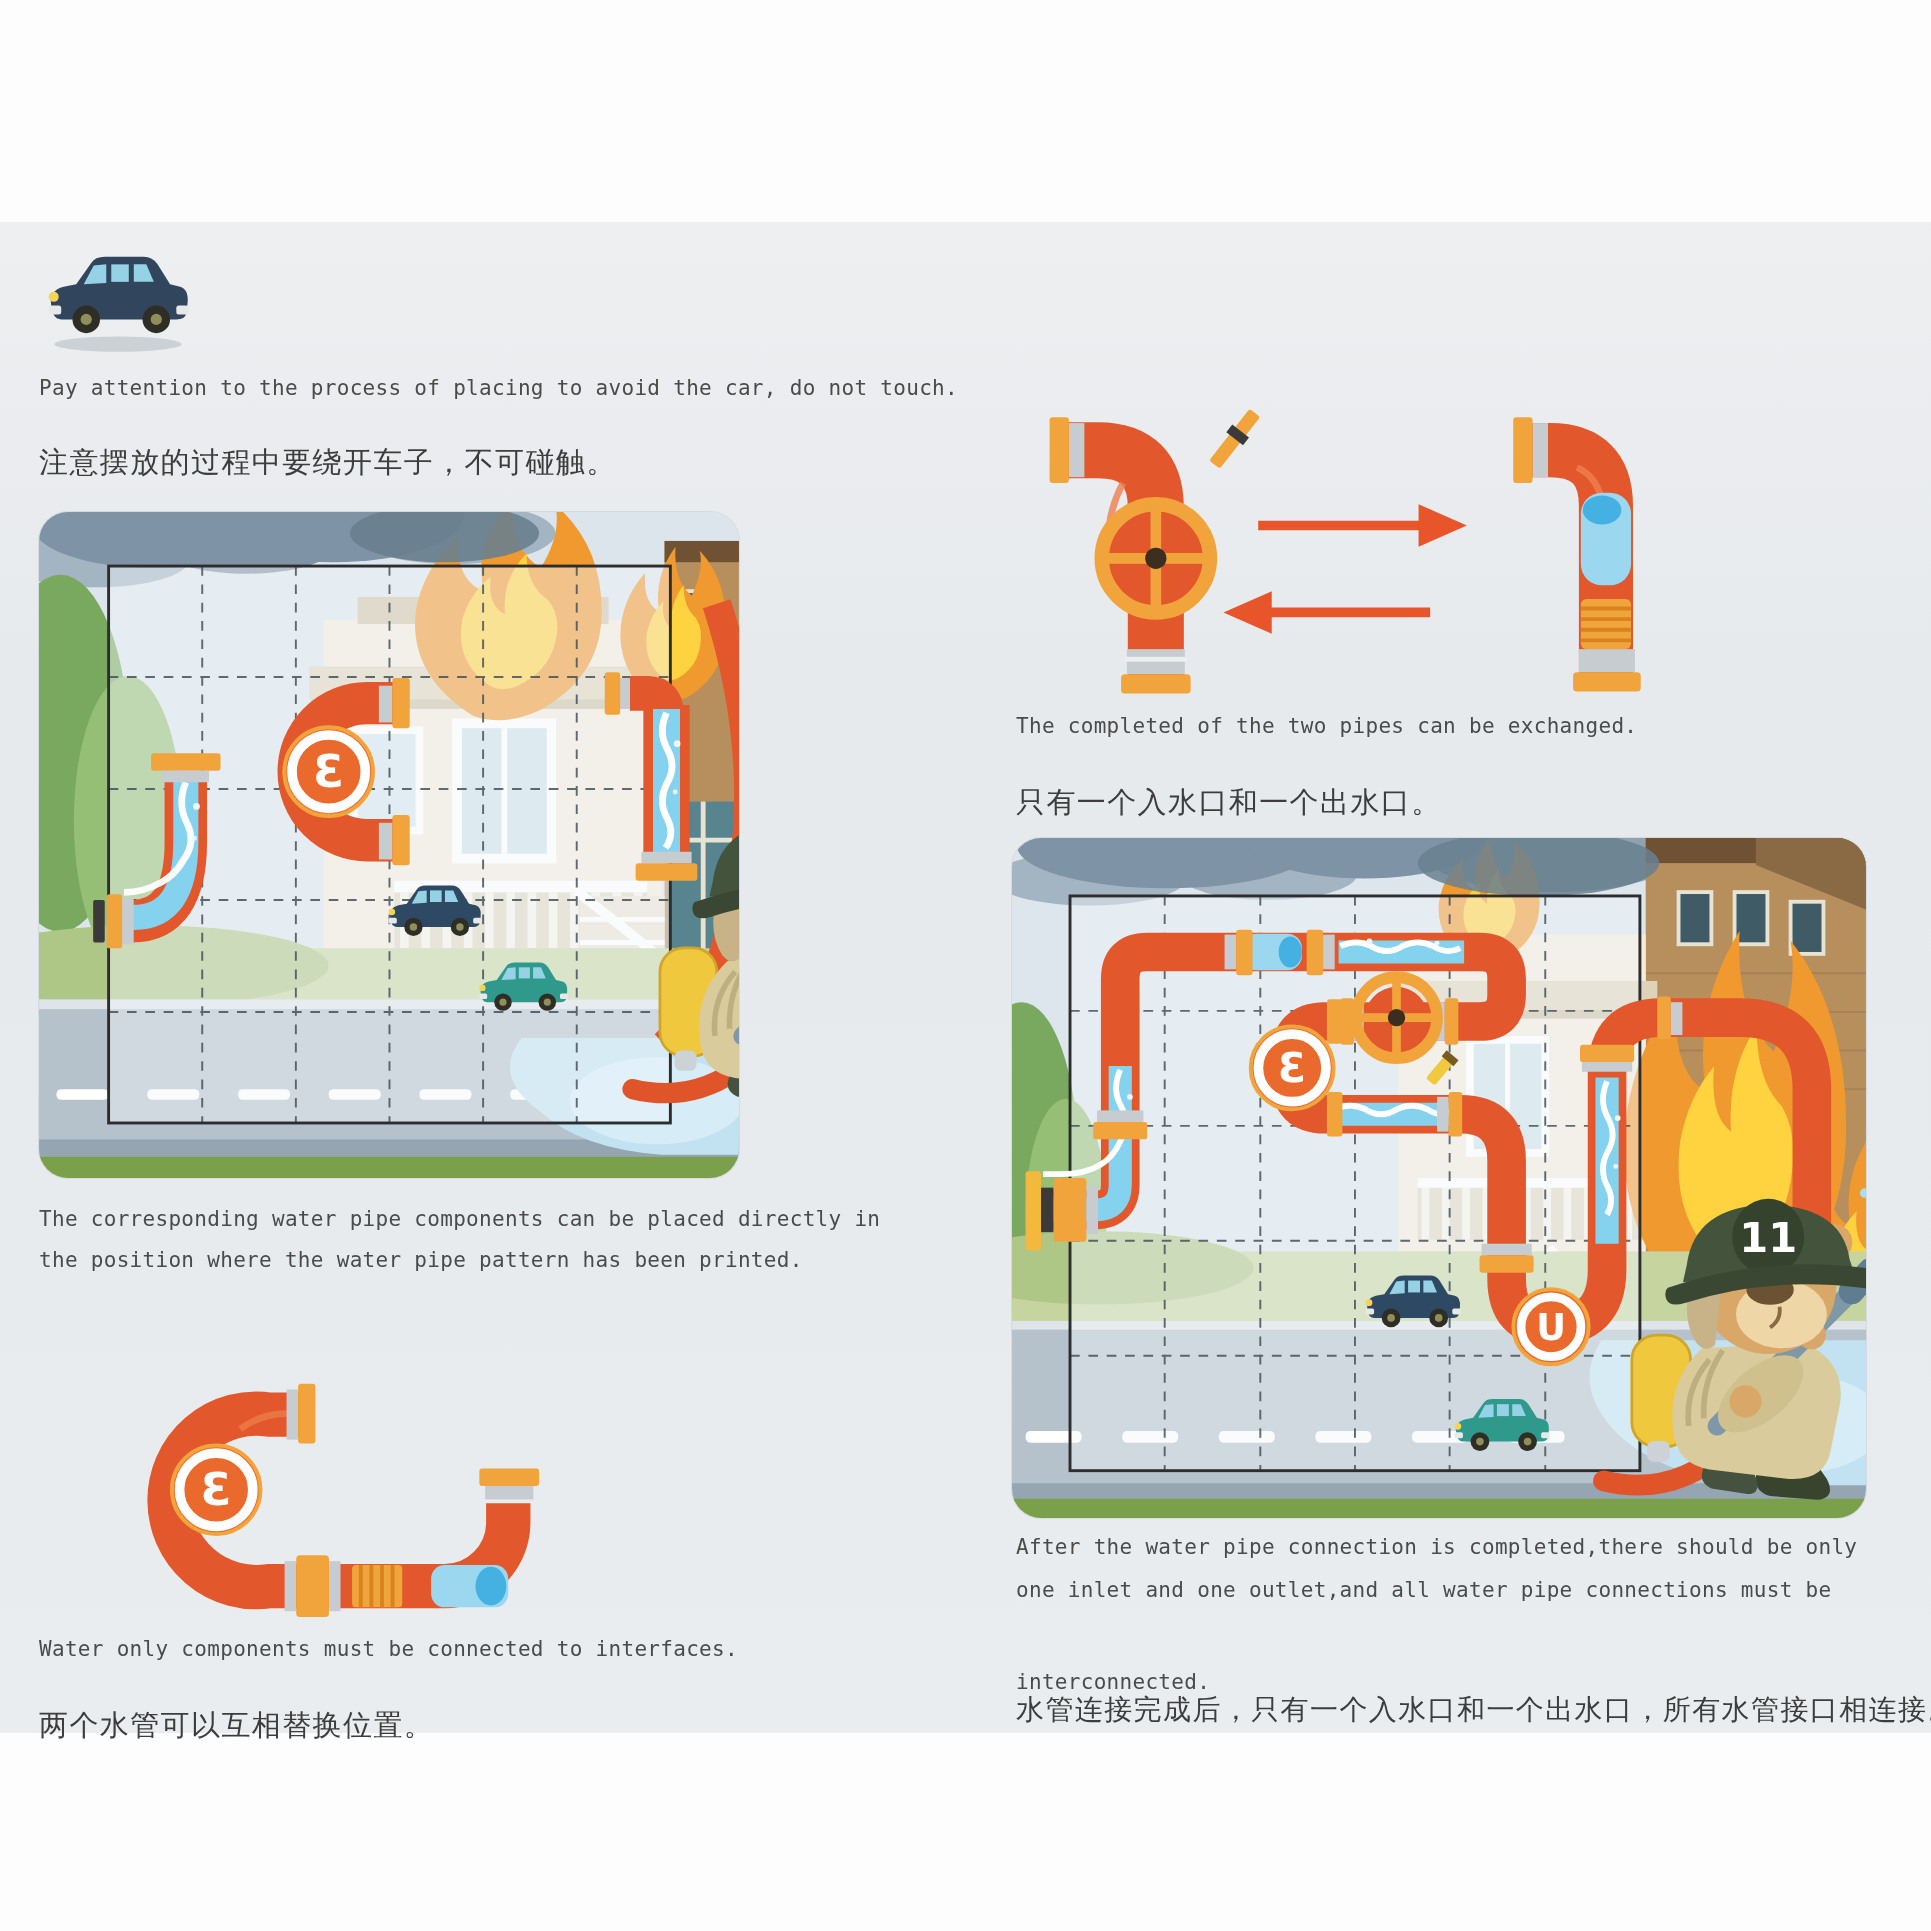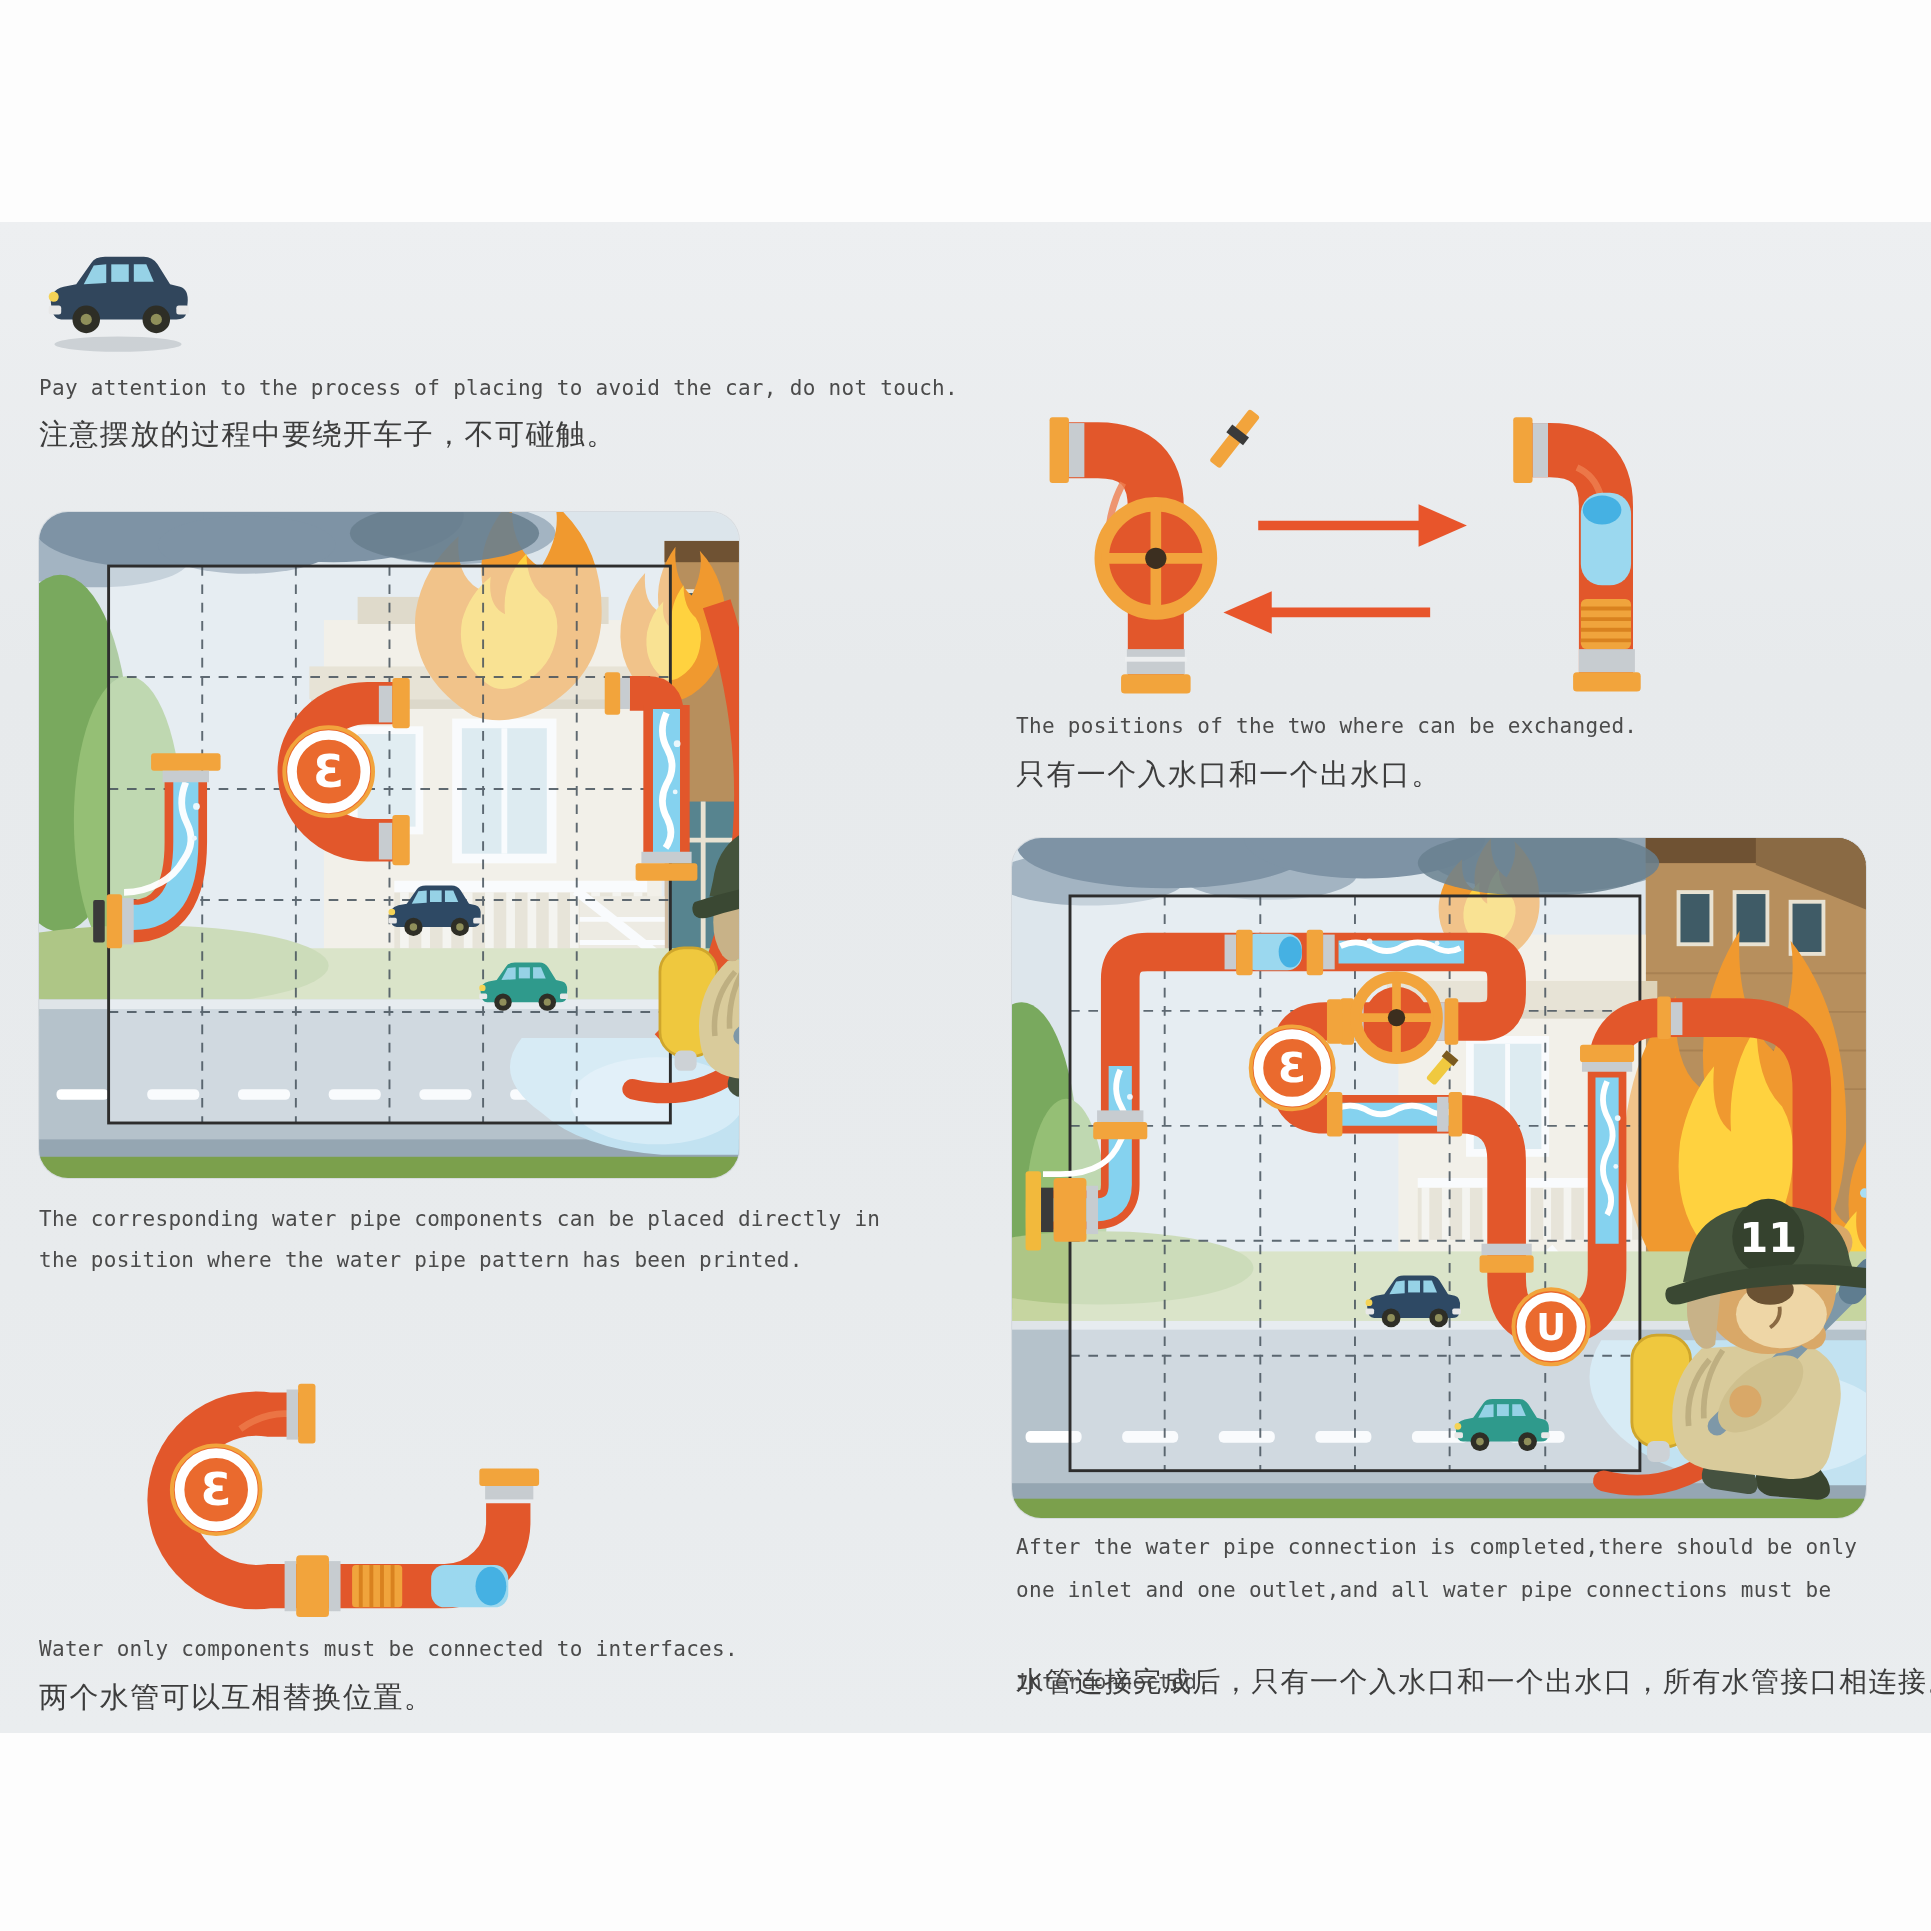--- a/index.html
+++ b/index.html
@@ -3,21 +3,21 @@
 <meta charset="utf-8">
 <style>
   html,body{margin:0;padding:0;background:#fff;}
   .page{position:relative;width:1931px;height:1931px;background:#fdfdfd;overflow:hidden;}
   .band{position:absolute;left:0;top:222px;width:1931px;height:1511px;
         background:linear-gradient(180deg,#edeff1 0%,#e7eaec 30%,#e8ebed 70%,#eaedef 100%);}
   .abs{position:absolute;}
   .en{font-family:"DejaVu Sans Mono","Liberation Mono",monospace;font-size:21px;color:#4b4b4b;
       letter-spacing:0.3px;white-space:pre;line-height:1.0;}
   .cn{font-family:"DejaVu Sans","Liberation Sans",sans-serif;font-size:29px;color:#3d3d3d;
-      letter-spacing:1.4px;white-space:pre;}
+      letter-spacing:1.4px;white-space:pre;margin-top:28px;}
   .board{position:absolute;border-radius:29px;overflow:hidden;box-shadow:0 0 0 1px rgba(180,190,198,.35);}
   .board svg{display:block;}
   p{margin:0;}
   text{font-family:"DejaVu Sans","Liberation Sans",sans-serif;}
   .badge{font-weight:bold;fill:#fff;text-anchor:middle;}
   .helmetnum{font-weight:bold;fill:#fff;text-anchor:middle;font-size:44px;}
 </style>
 </head>
 <body>
 
@@ -294,21 +294,21 @@
         <line x1="592" y1="248" x2="644" y2="248"></line>
           <line x1="592" y1="259" x2="644" y2="259"></line>
         <line x1="592" y1="270" x2="644" y2="270"></line>
           <line x1="592" y1="281" x2="644" y2="281"></line>
       </g>
       <rect x="590" y="290" width="58" height="24" fill="#c7ccd0"></rect>
       <rect x="584" y="314" width="70" height="20" rx="4" fill="#f2a43c"></rect>
     </g>
   </svg>
 
-  <p class="en abs" style="left:1016px;top:716px">The positions of the two where can be exchanged.</p>
+  <p class="en abs" style="left:1016px;top:716px">The completed of the two pipes can be exchanged.</p>
   <p class="cn abs" style="left:1016px;top:755px">只有一个入水口和一个出水口。</p>
 
   <div class="board" style="left:1012px;top:838px;width:854px;height:680px">
     <svg width="854" height="680" viewBox="0 0 884 704">
       <rect width="884" height="704" fill="#dde6ec"></rect>
       <g>
         <g fill="#a3b4c2">
             <ellipse cx="80" cy="42" rx="100" ry="28"></ellipse>
             <ellipse cx="265" cy="38" rx="92" ry="26"></ellipse>
           </g>

